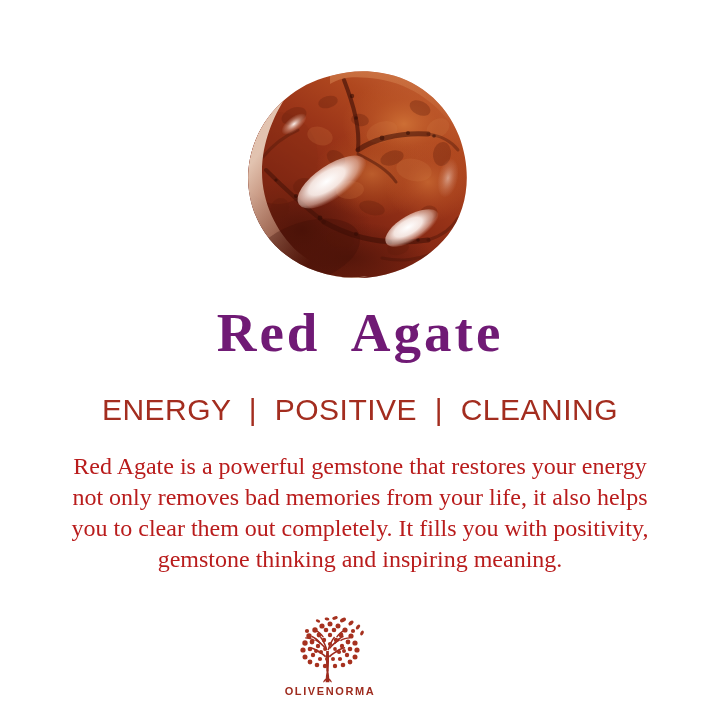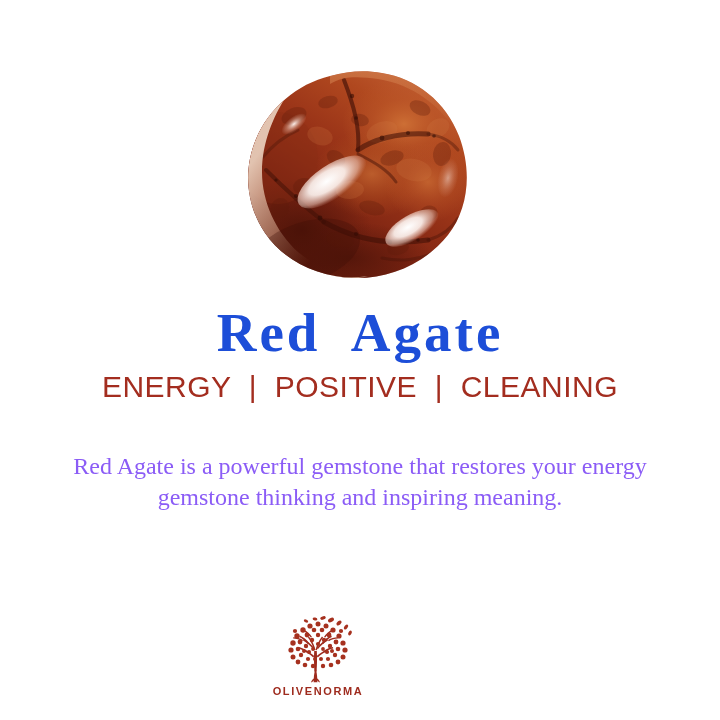--- a/index.html
+++ b/index.html
@@ -44,64 +44,64 @@
   
   #title {
     position: absolute;
     left: 0;
     top: 300px;
     width: 720px;
     text-align: center;
     font-family: "Liberation Serif", "DejaVu Serif", serif;
     font-size: 55px;
     font-weight: 700;
-    color: #1d4ed8;
+    color: #701a75;
     letter-spacing: 3px;
     line-height: 66px;
     white-space: pre;
   }
 
   
   #subtitle {
     position: absolute;
     left: 0;
-    top: 370px;
+    top: 393px;
     width: 720px;
     text-align: center;
     font-family: "Liberation Sans", "DejaVu Sans", sans-serif;
     font-size: 30px;
     font-weight: 400;
     color: #a32d1f;
     letter-spacing: 0.5px;
     line-height: 34px;
     white-space: pre;
   }
 
   
   #description {
     position: absolute;
     left: 14px;
     top: 451px;
     width: 692px;
     text-align: center;
     font-family: "Liberation Serif", "DejaVu Serif", serif;
     font-size: 24px;
-    color: #8b5cf6;
+    color: #b91c1c;
     line-height: 31px;
     letter-spacing: 0px;
   }
   #description .line {
     display: block;
     white-space: nowrap;
   }
 
   
   #logo {
     position: absolute;
-    left: 0;
+    left: 12px;
     top: 616px;
     width: 636px;
     display: flex;
     flex-direction: column;
     align-items: center;
   }
   #logo-tree {
     width: 78px;
     height: 68px;
     display: block;
@@ -283,20 +283,22 @@
       </g>
     </svg>
   </div>
 
   <div id="title">Red  Agate</div>
 
   <div id="subtitle">ENERGY  |  POSITIVE  |  CLEANING</div>
 
   <div id="description">
     <span class="line">Red Agate is a powerful gemstone that restores your energy</span>
+    <span class="line">not only removes bad memories from your life, it also helps</span>
+    <span class="line">you to clear them out completely. It fills you with positivity,</span>
     <span class="line">gemstone thinking and inspiring meaning.</span>
   </div>
 
   <div id="logo">
     <svg id="logo-tree" viewBox="0 0 78 68">
       <g fill="#9e2b1e">
 
         <path d="M36.3 66.2 L34.6 66.2 C34.6 62 35.1 57.6 35.9 53.4
                  L37.1 53.4 C37.9 57.6 38.4 62 38.4 66.2 L36.3 66.2 Z"></path>
         <path d="M35.4 55.6 C35.0 48.5 34.8 41.5 35.2 35.0

